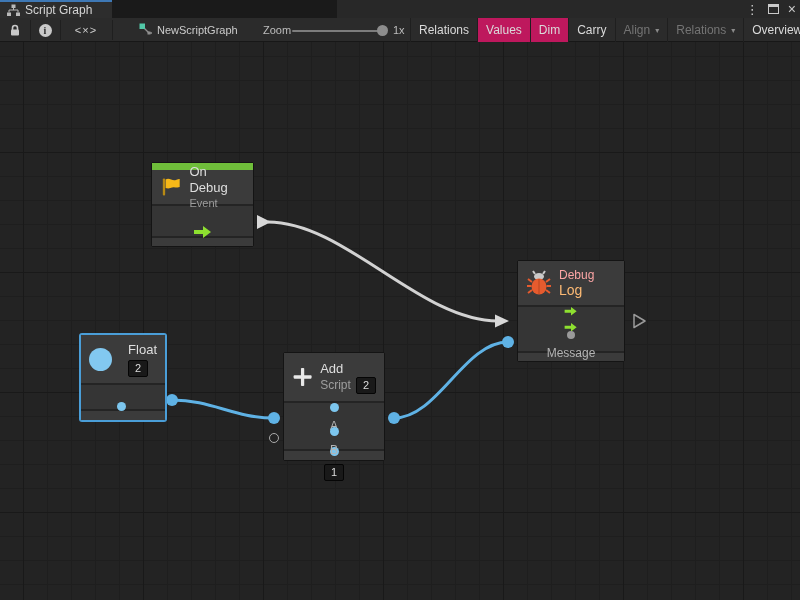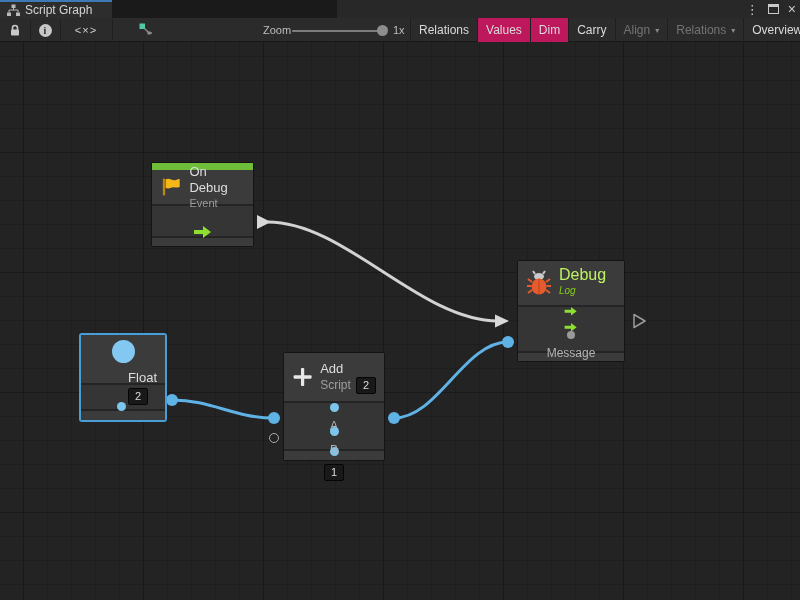--- a/index.html
+++ b/index.html
@@ -55,21 +55,21 @@
 
   
   .node { position:absolute; background:#353535; border:1px solid #141414; border-radius:2px; }
   .node.selected { box-shadow:0 0 0 1px #4a9ed8; border-color:#4a9ed8; }
   .evt-bar { height:7px; background:#6fbe3a; }
   .n-header { background:#3b3b3b; display:flex; align-items:center; gap:7px; padding:5px 8px; }
   .n-body { background:#353535; border-top:2px solid #242424; }
   .n-footer { background:#3b3b3b; border-top:2px solid #242424; }
   .n-title { color:#dedede; font-size:13px; line-height:16px; }
   .n-sub { color:#9e9e9e; font-size:11px; line-height:14px; }
-  .n-title-lg { color:#84cc16; font-size:10px; line-height:17px;font-style:italic; }
+  .n-title-lg { color:#fdba74; font-size:14px; line-height:17px; }
   .port-row { display:flex; align-items:center; gap:7px; padding:0 8px;flex-direction:column; }
   .pdot { width:9px; height:9px; border-radius:50%; background:#7cc6ee; flex:0 0 auto; }
   .pdot.gray { background:#9a9a9a; width:8px; height:8px; }
   .plabel { color:#b4b4b4; font-size:12px; }
   .vbox { background:#191919; border:1px solid #050505; border-radius:2px; color:#dcdcdc;
     font-size:11px; padding:1px 6px; line-height:13px; }
   .spacer { flex:1; }
   .big-circle { width:23px; height:23px; border-radius:50%; background:#82c8f0; flex:0 0 auto; }
   .hollow-port { position:absolute; width:10px; height:10px; border:1.5px solid #aaaaaa; border-radius:50%; }
 </style>
@@ -111,20 +111,21 @@
   <div class="tb-icon-btn" style="left:68px;width:36px;">
     <span class="code-glyph">&lt;×&gt;</span>
   </div>
   <div class="tb-sep" style="left:112px;"></div>
 
   <svg class="graph-icon" width="14" height="14" viewBox="0 0 14 14">
     <path d="M5 5 L10 10 M10 10 L13 10" stroke="#8f8f8f" stroke-width="1.4" fill="none"></path>
     <rect x="0.5" y="0.5" width="5.5" height="5.5" fill="#52c8a8"></rect>
     <rect x="8.5" y="8.5" width="3" height="3" fill="#8f8f8f"></rect>
   </svg>
+  <span class="graph-name">NewScriptGraph</span>
 
   <span class="zoom-label">Zoom</span>
   <div class="zoom-track"></div>
   <div class="zoom-handle"></div>
   <span class="zoom-value">1x</span>
 
   <div class="tb-right">
     <div class="tb-btn">Relations</div>
     <div class="tb-btn active">Values</div>
     <div class="tb-btn active">Dim</div>
@@ -185,21 +186,21 @@
     <div class="node" style="left:517px;top:218px;width:108px;">
       <div class="n-header" style="height:44px;">
         <svg width="26" height="26" viewBox="0 0 26 26">
           <path d="M9 4 L7 1 M17 4 L19 1" stroke="#c9c9c9" stroke-width="2"></path>
           <ellipse cx="13" cy="6.5" rx="5" ry="3.5" fill="#c9c9c9"></ellipse>
           <path d="M6 12 L2 9 M5.5 16 L1 16 M6 20 L2 23 M20 12 L24 9 M20.5 16 L25 16 M20 20 L24 23" stroke="#e65b2e" stroke-width="2"></path>
           <ellipse cx="13" cy="16.5" rx="7.5" ry="8" fill="#e65b2e"></ellipse>
           <path d="M13 9 V24" stroke="#c14a22" stroke-width="1.2"></path>
         </svg>
         <div>
-          <div class="n-sub" style="color:#bef264;font-size:16px;text-align:right;">Debug</div>
+          <div class="n-sub" style="color:#fca5a5;font-size:12px;text-align:right;">Debug</div>
           <div class="n-title-lg">Log</div>
         </div>
       </div>
       <div class="n-body" style="height:46px;">
         <div class="port-row" style="height:24px;justify-content:space-between;">
           <svg width="18" height="12" viewBox="0 0 18 12">
             <polygon points="0,4 9,4 9,0 17,6 9,12 9,8 0,8" fill="#8ee030"></polygon>
           </svg>
           <svg width="18" height="12" viewBox="0 0 18 12">
             <polygon points="0,4 9,4 9,0 17,6 9,12 9,8 0,8" fill="#8ee030"></polygon>
@@ -207,21 +208,21 @@
         </div>
         <div class="port-row" style="height:22px;">
           <span class="pdot gray"></span>
           <span class="plabel">Message</span>
         </div>
       </div>
       <div class="n-footer" style="height:10px;"></div>
     </div>
 
     <div class="node selected" style="left:80px;top:292px;width:86px;">
-      <div class="n-header" style="height:48px;flex-direction:column;">
+      <div class="n-header" style="height:48px;">
         <span class="big-circle"></span>
         <div style="margin-left:auto;text-align:left;">
           <div class="n-title">Float</div>
           <span class="vbox" style="display:inline-block;min-width:10px;text-align:center;">2</span>
         </div>
       </div>
       <div class="n-body" style="height:26px;">
         <div class="port-row" style="height:26px;justify-content:flex-end;padding-right:11px;">
           <span class="pdot"></span>
         </div>

